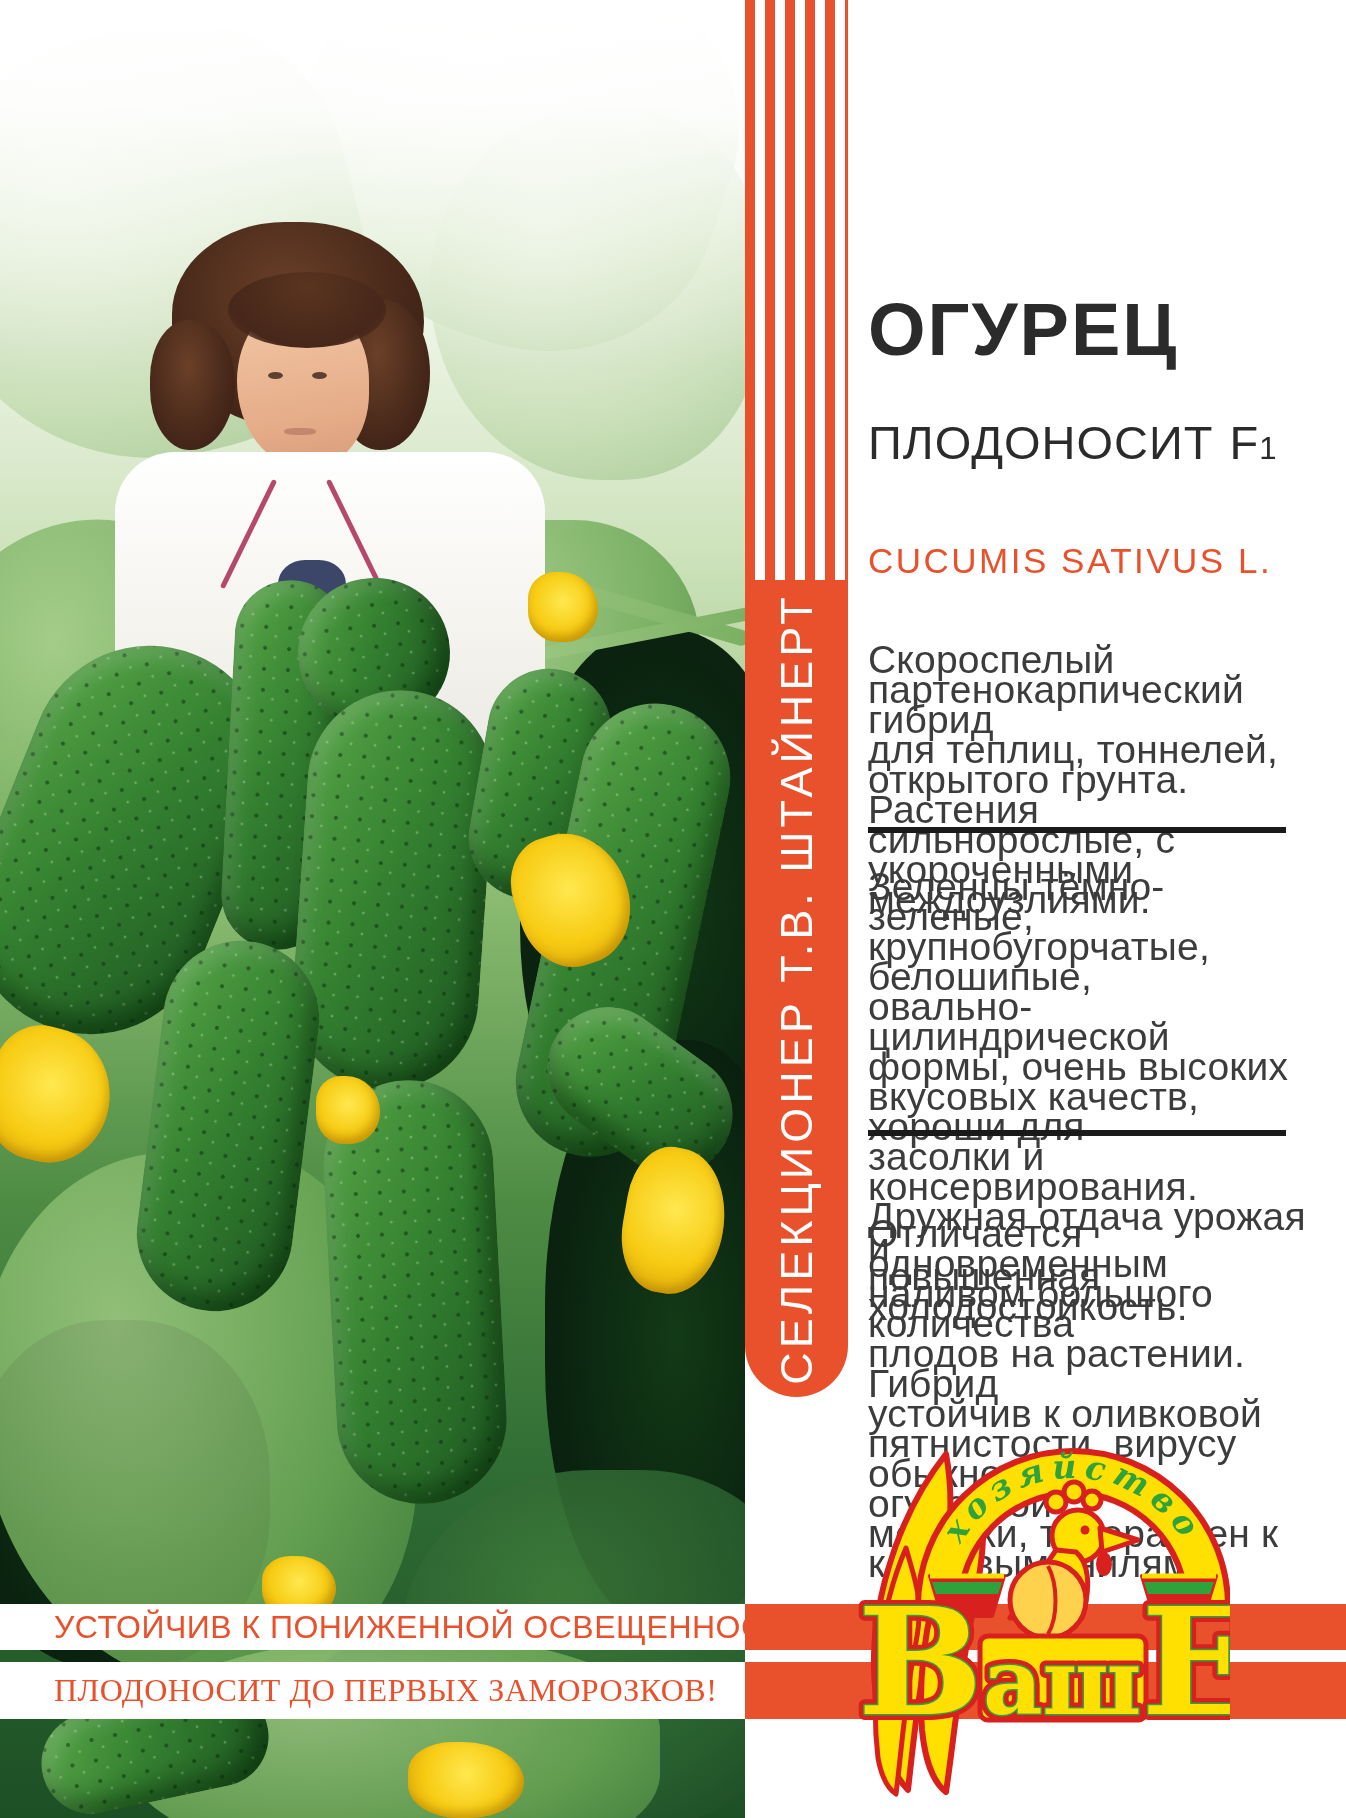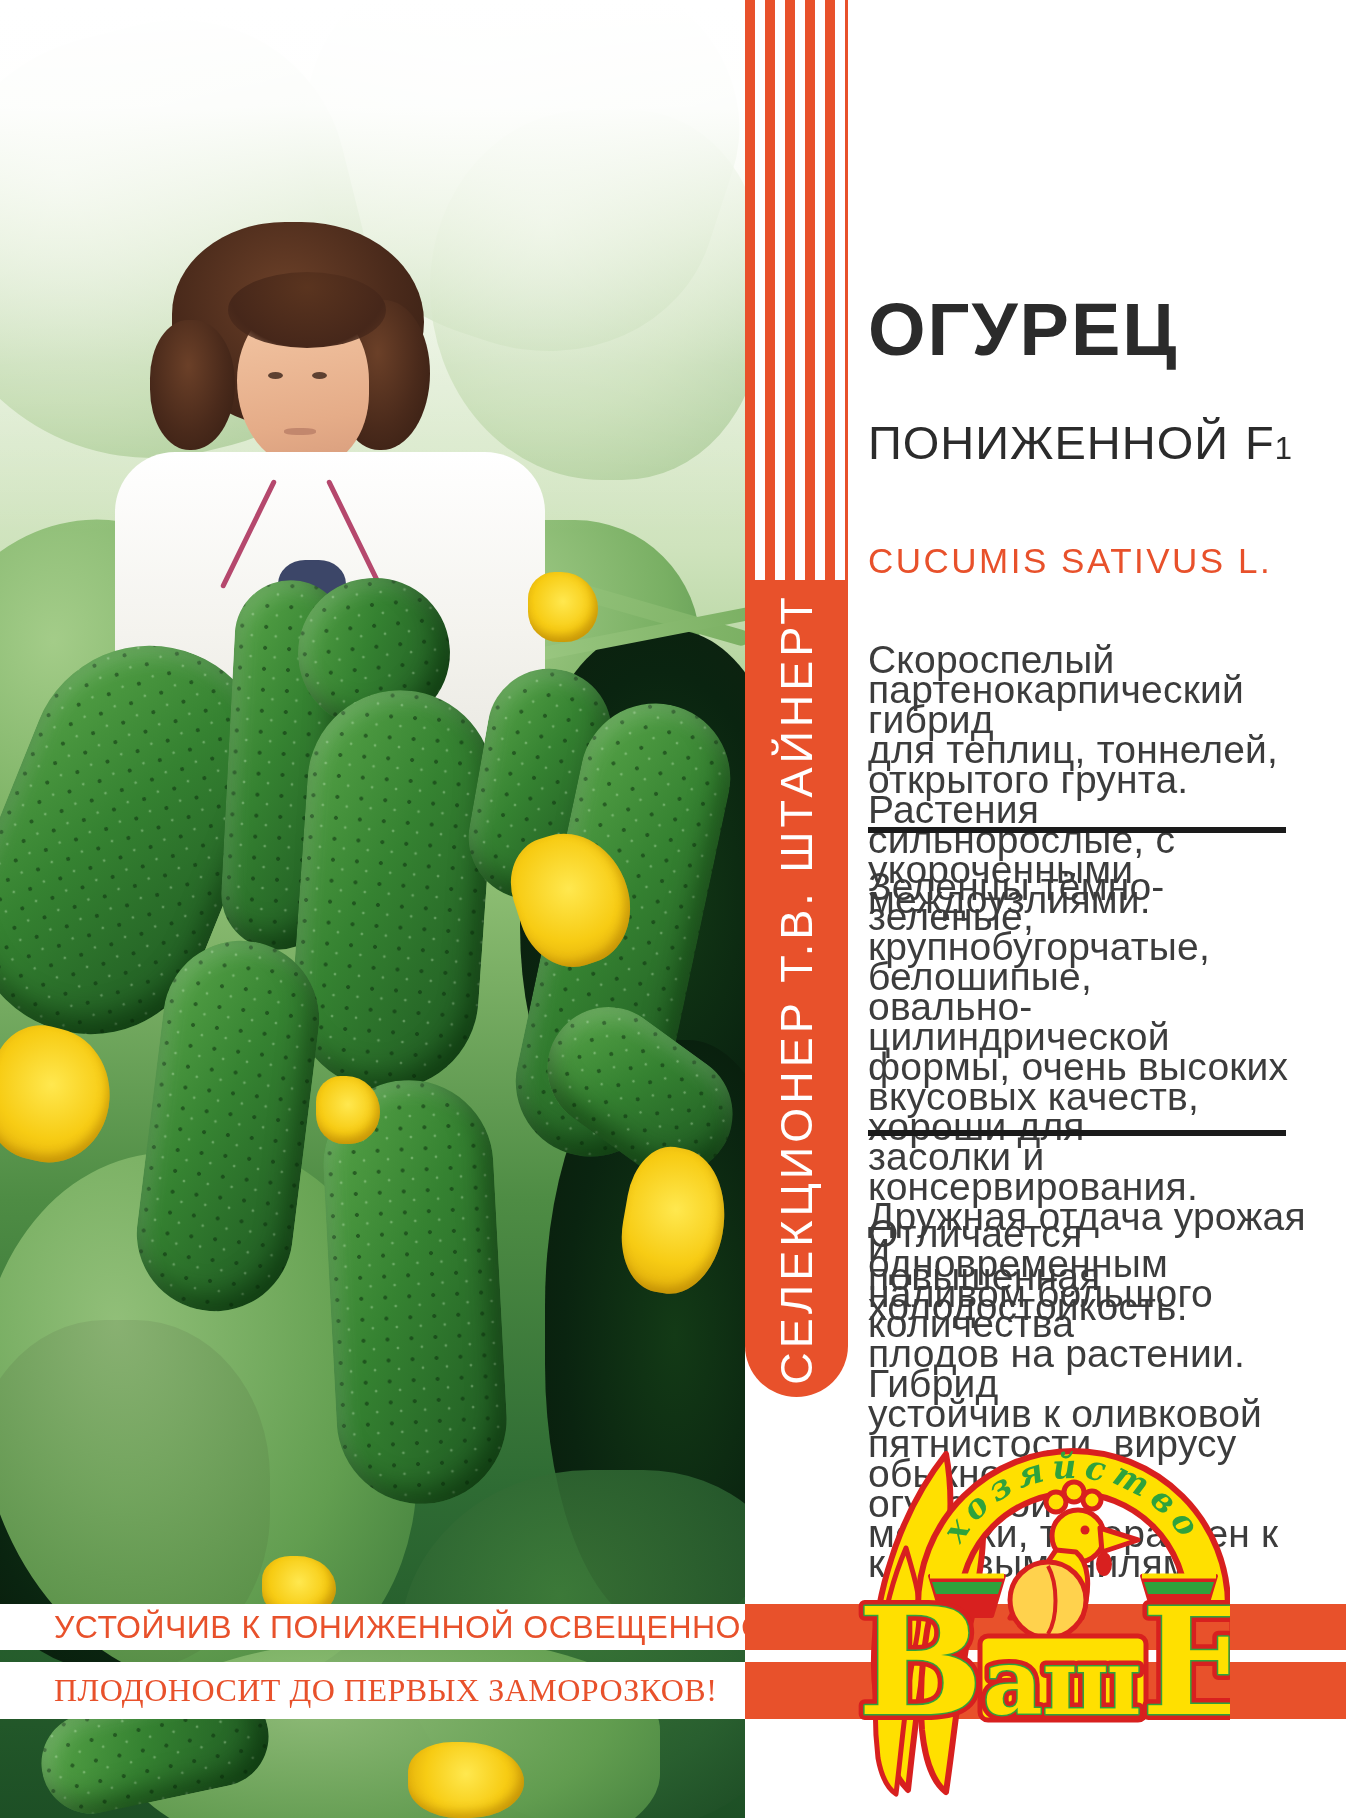--- a/index.html
+++ b/index.html
@@ -120,21 +120,21 @@
   </div>
 
   <div class="stripes"></div>
 
   <div class="vband">
     <div class="vband-text">СЕЛЕКЦИОНЕР Т.В. ШТАЙНЕРТ</div>
   </div>
 
   <div class="rc crop-title">ОГУРЕЦ</div>
   <div class="rc variety">
-    <span>ПОНИЖЕННОЙ</span><span class="f">F</span><span class="f1d">1</span>
+    <span>ПЛОДОНОСИТ</span><span class="f">F</span><span class="f1d">1</span>
   </div>
   <div class="rc latin">CUCUMIS SATIVUS L.</div>
 
   <div class="rc para p1">Скороспелый
 партенокарпический гибрид
 для теплиц, тоннелей,
 открытого грунта. Растения
 сильнорослые, с укороченными
 междоузлиями.</div>
   <div class="rule r1"></div>

